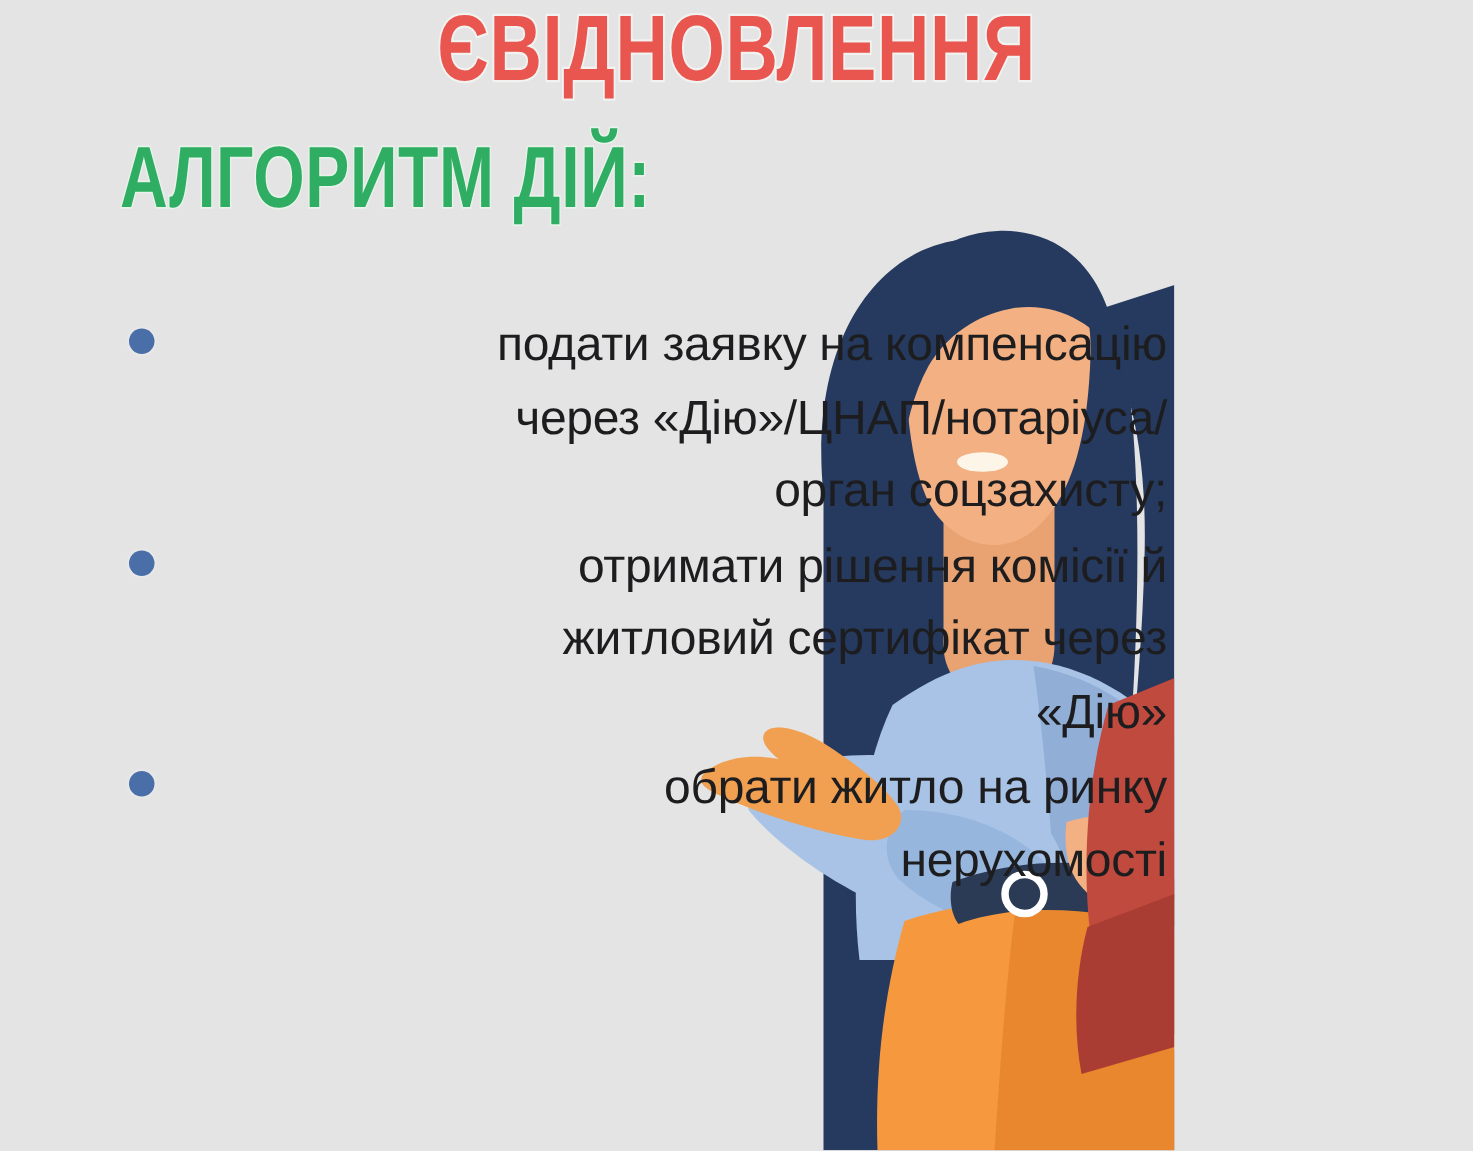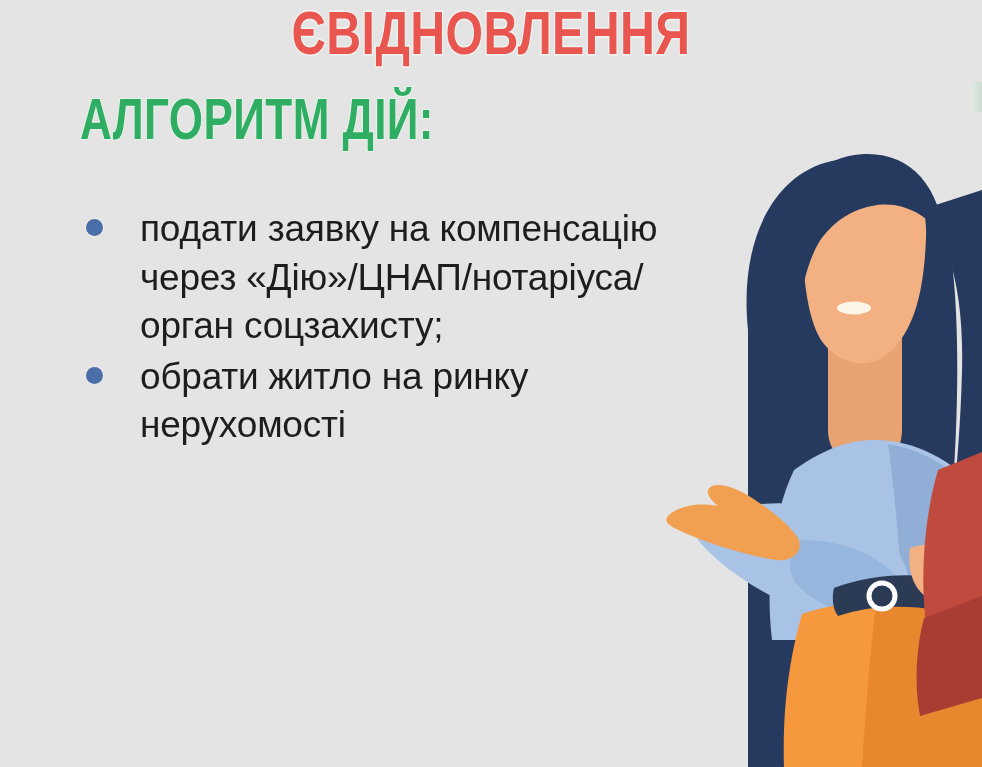--- a/index.html
+++ b/index.html
@@ -10,21 +10,21 @@
     overflow: hidden;
   }
 
   body {
     background: #e4e4e4;
     font-family: "Liberation Sans", "DejaVu Sans", sans-serif;
   }
 
   #poster {
     position: relative;
-    width: 982px;
+    width: 783px;
     height: 767px;
     background: #e4e4e4;
     overflow: hidden;
   }
 
   
   #illustration {
     position: absolute;
     right: 0;
     top: 0;
@@ -102,27 +102,28 @@
     top: 14px;
     width: 17px;
     height: 17px;
     border-radius: 50%;
     background: #4a6ea8;
     box-shadow: 0 0 3px rgba(255,255,255,0.55);
   }
 
   .step-text {
     display: block;
-    font-size: 37px;
+    font-size: 32px;
     line-height: 48.5px;
     font-weight: 400;
     color: #1d1d1f;
     letter-spacing: -0.2px;
     font-family: "Liberation Sans", "DejaVu Sans", sans-serif;
     white-space: pre-line;
+    text-align: right;
   }
 </style>
 </head>
 <body>
 
 <div id="poster">
 
   <div id="illustration">
     <svg width="330" height="767" viewBox="0 0 330 767" xmlns="http://www.w3.org/2000/svg">
 
@@ -194,20 +195,26 @@
 
   <ul id="steps-list">
 
     <li class="step-item">
       <span class="step-bullet"></span>
       <span class="step-text">подати заявку на компенсацію
 через «Дію»/ЦНАП/нотаріуса/
 орган соцзахисту;</span>
     </li>
 
+    <li class="step-item">
+      <span class="step-bullet"></span>
+      <span class="step-text">отримати рішення комісії й
+житловий сертифікат через
+«Дію»</span>
+    </li>
 
     <li class="step-item">
       <span class="step-bullet"></span>
       <span class="step-text">обрати житло на ринку
 нерухомості</span>
     </li>
 
 
   </ul>
 

